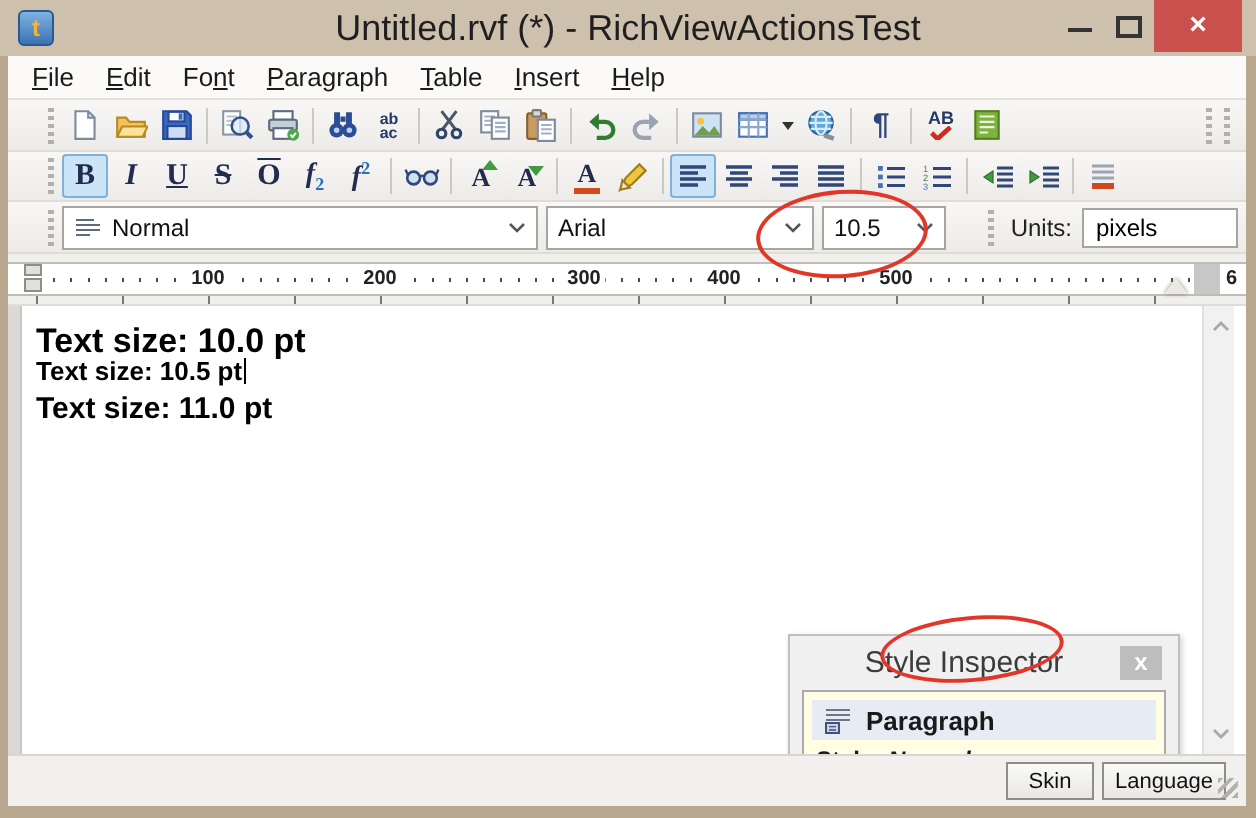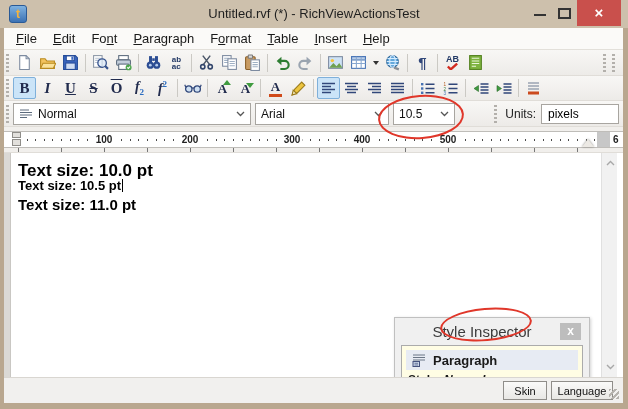--- a/index.html
+++ b/index.html
@@ -7,37 +7,37 @@
   body{font-family:"Liberation Sans",sans-serif;}
   .window{position:relative;width:628px;height:409px;background:#cdc0ac;overflow:hidden;
           font-family:"Liberation Sans",sans-serif;margin:0 auto;}
 
   
   .titlebar{position:absolute;left:0;top:0;width:628px;height:28px;background:#cdc0ac;}
   .app-icon{position:absolute;left:9px;top:5px;width:18px;height:18px;border-radius:3px;
             background:linear-gradient(#7fb2e0,#3c72b4);border:1px solid #2a5a96;
             color:#f5b33c;font-weight:bold;font-size:12px;text-align:center;line-height:16px;}
   .win-title{position:absolute;left:0;right:0;top:0;height:28px;line-height:28px;text-align:center;
-             font-size:13px;color:#1f1f1f;}
+             font-size:18px;color:#1f1f1f;}
   .btn-min{position:absolute;left:534px;top:14px;width:12px;height:2px;background:#333;}
   .btn-max{position:absolute;left:558px;top:8px;width:13px;height:11px;border:2px solid #333;background:transparent;}
   .btn-close{position:absolute;left:577px;top:0;width:44px;height:26px;background:#c9504c;
              color:#fff;text-align:center;line-height:25px;font-size:15px;font-weight:bold;}
 
   
   .client{position:absolute;left:4px;top:28px;width:619px;height:375px;background:#fff;
           display:flex;flex-direction:column;}
 
   .menubar{height:22px;background:#fbfaf8;border-bottom:1px solid #e3e0da;display:flex;align-items:center;
            font-size:13px;color:#1a1a1a;padding-left:4px;flex:none;}
   .menu-item{padding:0 8px;height:22px;line-height:21px;cursor:default;}
   .mn{text-decoration:underline;}
 
   .toolbar{background:linear-gradient(#f8f7f5,#edebe8);border-bottom:1px solid #e0ddd8;
-           display:flex;align-items:center;flex:none;padding-left:0;}
+           display:flex;align-items:center;flex:none;padding-left:18px;}
   .tb1{height:26px;} .tb2{height:25px;} .tb3{height:26px;}
   .tb{width:23px;height:22px;display:flex;align-items:center;justify-content:center;
       border:1px solid transparent;border-radius:2px;flex:none;position:relative;}
   .tb.active{background:#cbe4f8;border-color:#7fb0da;}
   .sep{width:1px;height:18px;background:#cbc9c4;margin:0 3px;flex:none;}
   .grip{width:3px;height:18px;margin:0 4px 0 2px;flex:none;
         background-image:repeating-linear-gradient(to bottom,#b3b0ab 0 2px,transparent 2px 4px);}
   .i{width:17px;height:17px;display:block;}
 
   .ltr{font-family:"Liberation Serif",serif;font-weight:bold;color:#222c4e;font-size:15px;line-height:1;}
@@ -144,21 +144,20 @@
     <div class="btn-close">×</div>
   </div>
 
   <div class="client">
 
     <div class="menubar">
       <span class="menu-item"><span class="mn">F</span><span>ile</span></span>
       <span class="menu-item"><span class="mn">E</span><span>dit</span></span>
       <span class="menu-item"><span>Fo</span><span class="mn">n</span><span>t</span></span>
       <span class="menu-item"><span class="mn">P</span><span>aragraph</span></span>
-      <span class="menu-item"><span>F</span><span class="mn">o</span><span>rmat</span></span>
       <span class="menu-item"><span class="mn">T</span><span>able</span></span>
       <span class="menu-item"><span class="mn">I</span><span>nsert</span></span>
       <span class="menu-item"><span class="mn">H</span><span>elp</span></span>
     </div>
 
     <div class="toolbar tb1">
       <span class="grip"></span>
       <span class="tb">
           <svg class="i" viewBox="0 0 16 16">
             <path d="M3.5 1.5h6l3 3v10h-9z" fill="#fff" stroke="#7d8ba0"></path>

